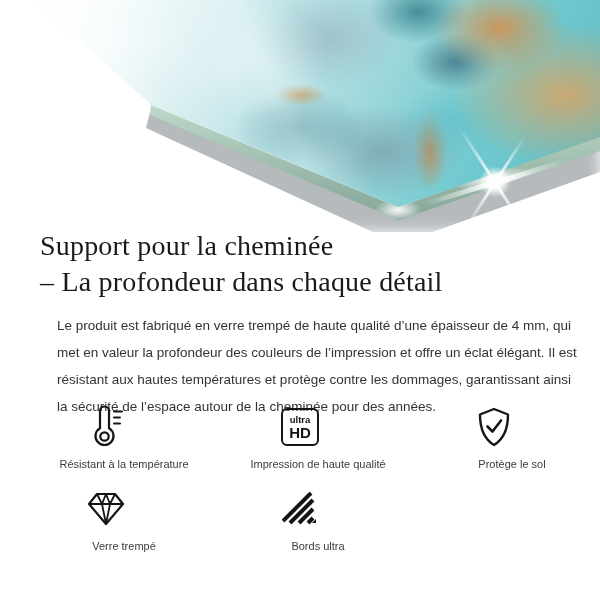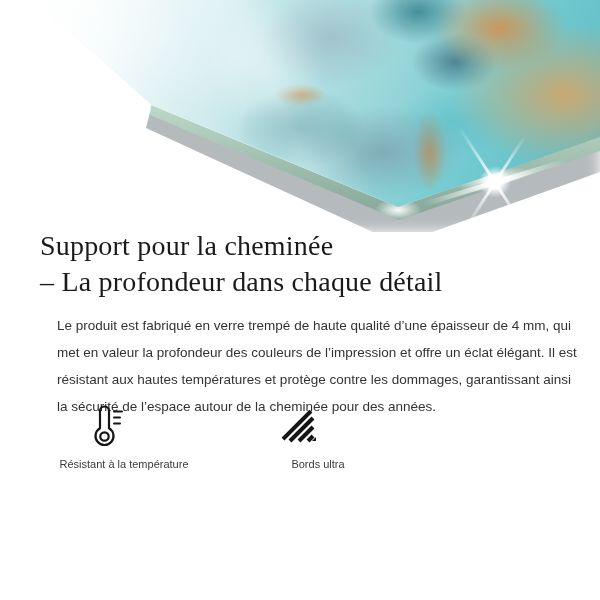--- a/index.html
+++ b/index.html
@@ -105,22 +105,49 @@
       <span class="icon-box">
         <svg class="icn" width="36" height="44" viewBox="0 0 36 44">
           <path class="st" stroke-width="2.2" stroke-linejoin="round" d="M12 6 a4.5 4.5 0 0 1 9 0 v17.2 a9 9 0 1 1 -9 0 Z"></path>
           <circle class="st" stroke-width="2.2" cx="16.5" cy="31.5" r="4.2"></circle>
           <path class="st" stroke-width="2" stroke-linecap="round" d="M26 6.5 h8 M26 12.5 h6 M26 18.5 h6"></path>
         </svg>
       </span>
       <span class="feature-label">Résistant à la température</span>
     </div>
 
+    <div class="feature">
+      <span class="icon-box">
+        <span class="uhd-box">
+          <span class="uhd-top">ultra</span>
+          <span class="uhd-bottom">HD</span>
+        </span>
+      </span>
+      <span class="feature-label">Impression de haute qualité</span>
+    </div>
 
+    <div class="feature">
+      <span class="icon-box">
+        <svg class="icn" width="40" height="42" viewBox="0 0 40 42">
+          <path class="st" stroke-width="2.4" stroke-linejoin="round" d="M20 3 L34 8.5 C34 23 29 33.5 20 39 C11 33.5 6 23 6 8.5 Z"></path>
+          <path class="st" stroke-width="2.6" stroke-linecap="round" stroke-linejoin="round" d="M13.5 20.5 L18.5 25.5 L27 14.5"></path>
+        </svg>
+      </span>
+      <span class="feature-label">Protège le sol</span>
+    </div>
 
+    <div class="feature">
+      <span class="icon-box">
+        <svg class="icn" width="42" height="38" viewBox="0 0 42 38">
+          <path class="st" stroke-width="2.2" stroke-linejoin="round" d="M12 4 H30 L38 14 L21 34 L4 14 Z"></path>
+          <path class="st" stroke-width="1.8" stroke-linejoin="round" d="M4 14 H38 M12 4 L17 14 M30 4 L25 14 M17 14 L21 34 M25 14 L21 34 M21 4 L17 14 M21 4 L25 14"></path>
+        </svg>
+      </span>
+      <span class="feature-label">Verre trempé</span>
+    </div>
 
     <div class="feature">
       <span class="icon-box">
         <svg class="icn" width="36" height="34" viewBox="0 0 36 34">
           <path class="st" stroke-width="4" d="M1 29 L29 1"></path>
           <path class="st" stroke-width="4" d="M8 31 L31 8"></path>
           <path class="st" stroke-width="4" d="M17 31 L31 17"></path>
           <path class="st" stroke-width="4" d="M26 31 L31 26"></path>
           <path class="fl" d="M30 31 L34 31 L34 27 Z"></path>
         </svg>

